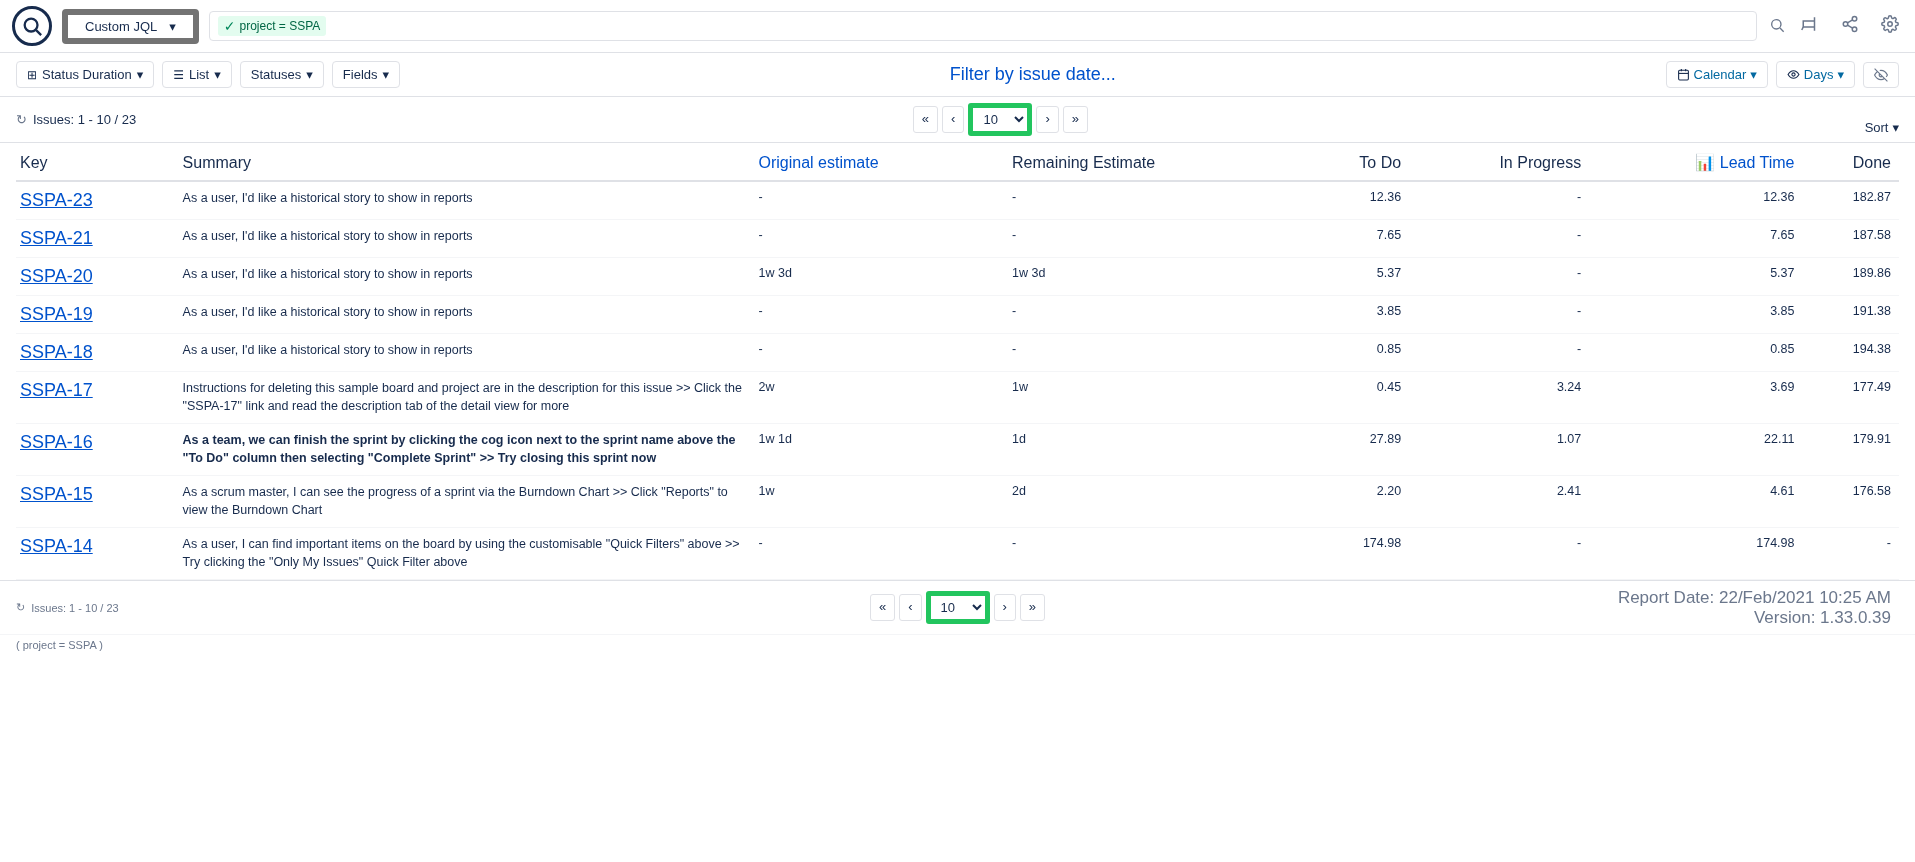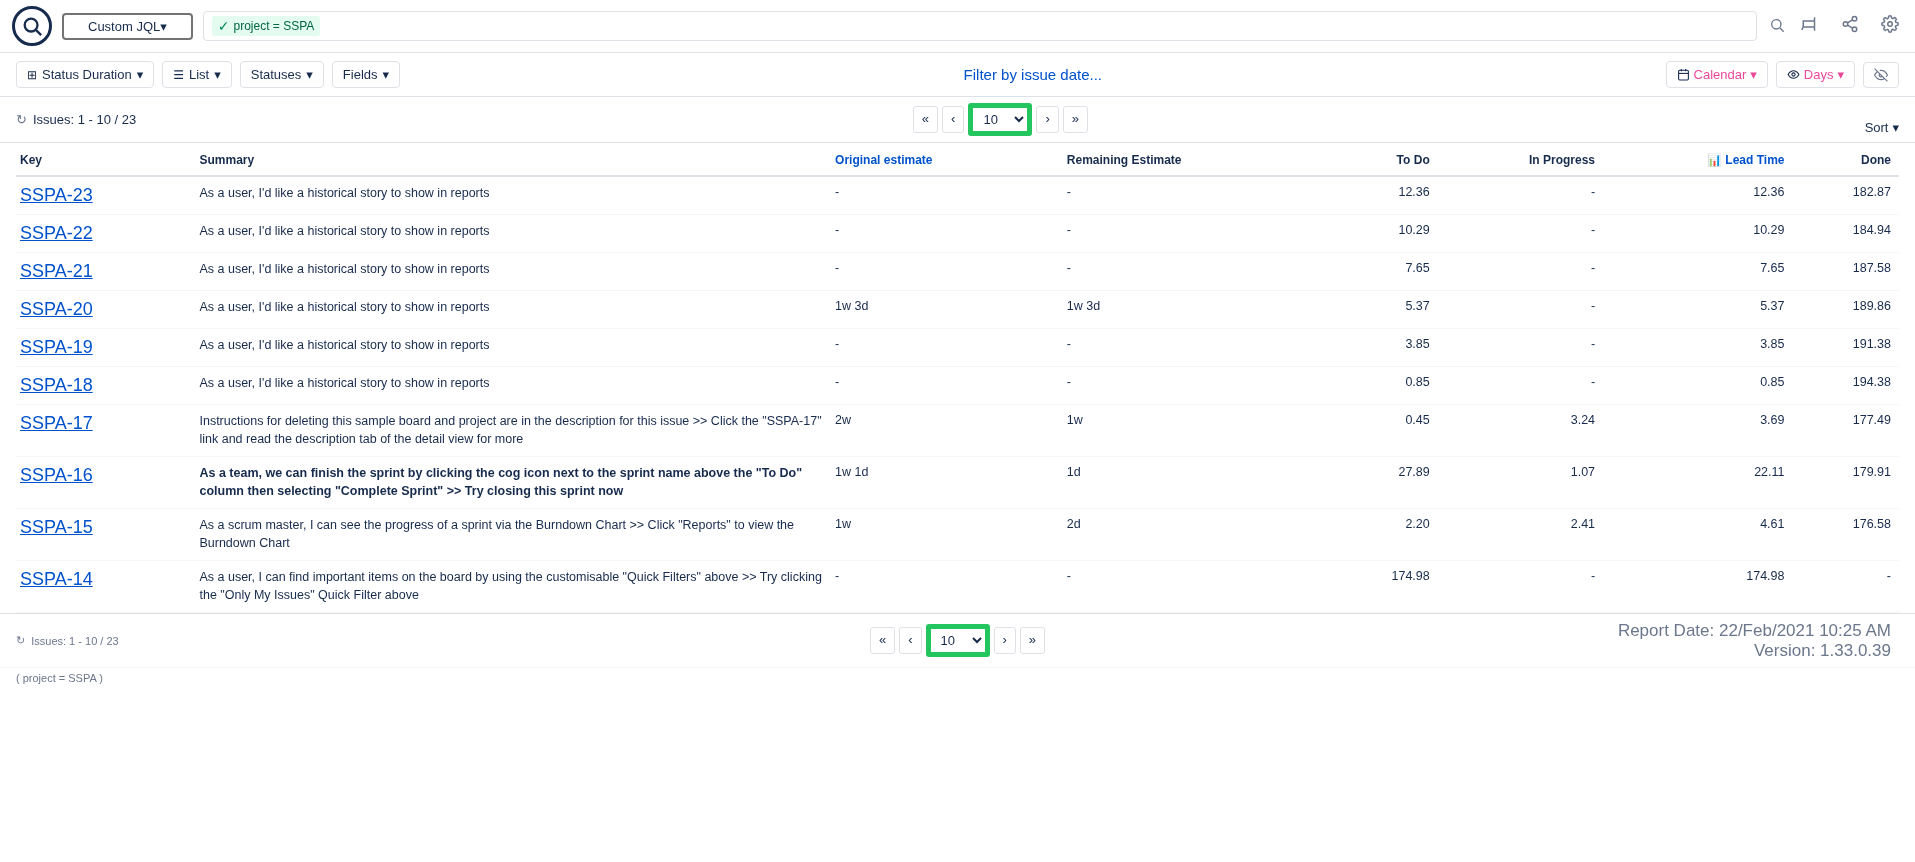--- a/index.html
+++ b/index.html
@@ -16,23 +16,23 @@
     }
     .logo-circle {
       width: 40px; height: 40px;
       border: 3px solid #172b4d;
       border-radius: 50%;
       display: flex; align-items: center; justify-content: center;
       flex-shrink: 0;
     }
     .logo-circle svg { width: 22px; height: 22px; }
     .custom-jql-btn {
-      display: flex; align-items: center; gap: 0;
-      border: 2px solid #737373; border-radius: 4px;
-      padding: 4px 24px; background: #fff; cursor: pointer; font-size: 13px; color: #172b4d;
+      display: flex; align-items: center; gap: 12px;
+      border: 6px solid #737373; border-radius: 4px;
+      padding: 4px 17px; background: #fff; cursor: pointer; font-size: 13px; color: #172b4d;
       white-space: nowrap;
     }
     .jql-input-wrapper {
       flex: 1;
       display: flex; align-items: center;
       border: 1px solid #dfe1e6; border-radius: 4px;
       padding: 4px 8px; background: #fff;
       gap: 6px;
     }
     .jql-tag {
@@ -52,27 +52,27 @@
       padding: 8px 16px; border-bottom: 1px solid #dfe1e6;
       background: #fff;
     }
     .toolbar-btn {
       display: flex; align-items: center; gap: 5px;
       border: 1px solid #dfe1e6; border-radius: 4px;
       padding: 5px 10px; background: #fff; cursor: pointer; font-size: 13px; color: #172b4d;
     }
     .toolbar-btn .icon { font-size: 12px; }
     .filter-by-date {
-      margin-left: auto; color: #0052cc; cursor: pointer; font-size: 15px; background: none; border: none;
+      margin-left: auto; color: #0052cc; cursor: pointer; font-size: 18px; background: none; border: none;
     }
     .right-toolbar { margin-left: auto; display: flex; align-items: center; gap: 8px; }
     .calendar-btn, .days-btn, .eye-btn {
       display: flex; align-items: center; gap: 4px;
       border: 1px solid #dfe1e6; border-radius: 4px;
-      padding: 5px 10px; background: #fff; cursor: pointer; font-size: 13px; color: #ec4899;
+      padding: 5px 10px; background: #fff; cursor: pointer; font-size: 13px; color: #0369a1;
     }
 
     
     .issues-bar {
       display: flex; align-items: center; justify-content: space-between;
       padding: 6px 16px;
       border-bottom: 1px solid #dfe1e6;
     }
     .issues-count { font-size: 13px; color: #172b4d; display: flex; align-items: center; gap: 6px; }
     .refresh-icon { color: #6b778c; cursor: pointer; }
@@ -88,22 +88,22 @@
     .sort-btn {
       background: none; border: none; cursor: pointer; font-size: 13px; color: #172b4d;
       display: flex; align-items: center; gap: 4px; margin-top: 16px;
     }
 
     
     .table-container { padding: 0 16px; overflow-x: auto; }
     table { width: 100%; border-collapse: collapse; font-size: 12.5px; }
     thead tr { border-bottom: 2px solid #dfe1e6; }
     thead th {
-      padding: 10px 8px 8px 4px; text-align: left; font-weight: 700;
-      font-size: 12px; color: #172b4d; white-space: nowrap;
+      padding: 10px 8px 8px 4px; text-align: left; font-weight: 400;
+      font-size: 16px; color: #172b4d; white-space: nowrap;
     }
     thead th.numeric { text-align: right; }
     thead th.blue { color: #0052cc; }
     tbody tr { border-bottom: 1px solid #f4f5f7; }
     tbody td { padding: 8px 8px 8px 4px; vertical-align: top; }
     tbody td.numeric { text-align: right; }
     .issue-key { color: #0052cc; cursor: pointer; white-space: nowrap; font-size: 18px; }
     .summary-text { color: #172b4d; line-height: 1.4; }
 
     
@@ -270,30 +270,20 @@
           <td><a class="issue-key" href="#">SSPA-23</a></td>
           <td style="max-width: 300px;"><span class="summary-text">As a user, I'd like a historical story to show in reports</span></td>
           <td class="blue-text">-</td>
           <td>-</td>
           <td class="numeric">12.36</td>
           <td class="numeric">-</td>
           <td class="numeric">12.36</td>
           <td class="numeric">182.87</td>
         </tr>
         <tr>
-          <td><a class="issue-key" href="#">SSPA-22</a></td>
-          <td style="max-width: 300px;"><span class="summary-text">As a user, I'd like a historical story to show in reports</span></td>
-          <td class="blue-text">-</td>
-          <td>-</td>
-          <td class="numeric">10.29</td>
-          <td class="numeric">-</td>
-          <td class="numeric">10.29</td>
-          <td class="numeric">184.94</td>
-        </tr>
-        <tr>
           <td><a class="issue-key" href="#">SSPA-21</a></td>
           <td style="max-width: 300px;"><span class="summary-text">As a user, I'd like a historical story to show in reports</span></td>
           <td class="blue-text">-</td>
           <td>-</td>
           <td class="numeric">7.65</td>
           <td class="numeric">-</td>
           <td class="numeric">7.65</td>
           <td class="numeric">187.58</td>
         </tr>
         <tr>

